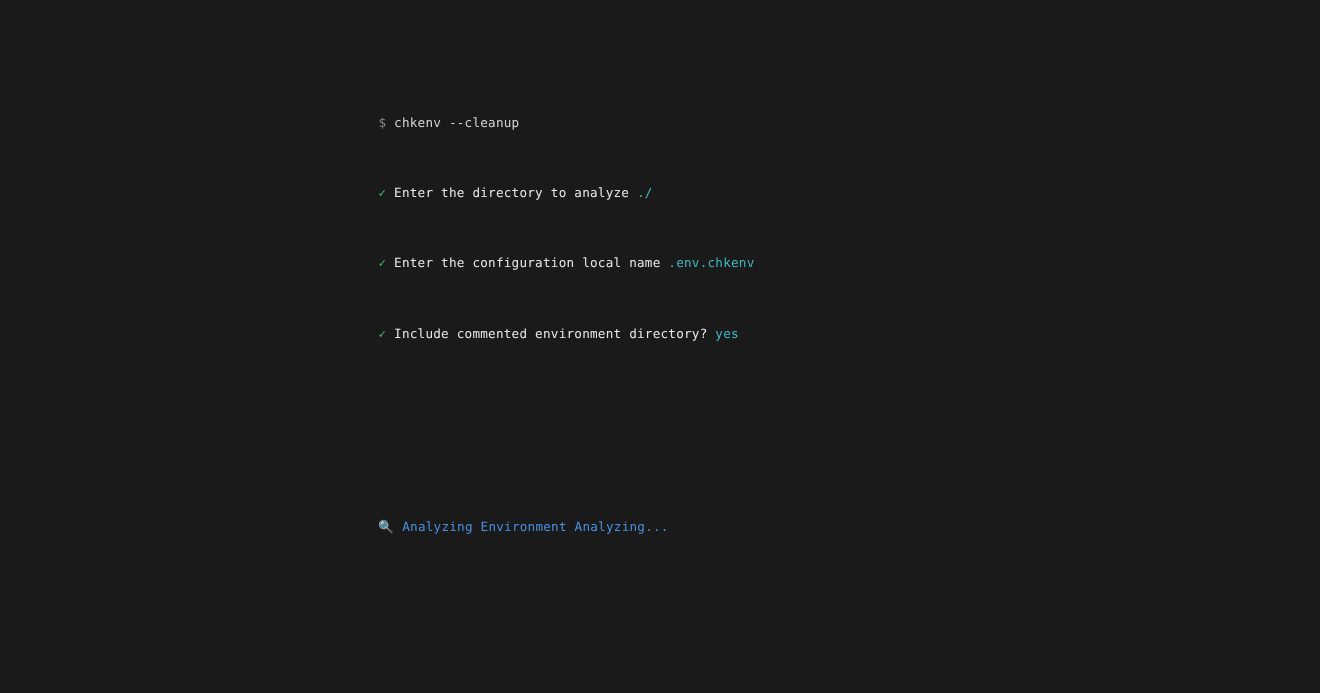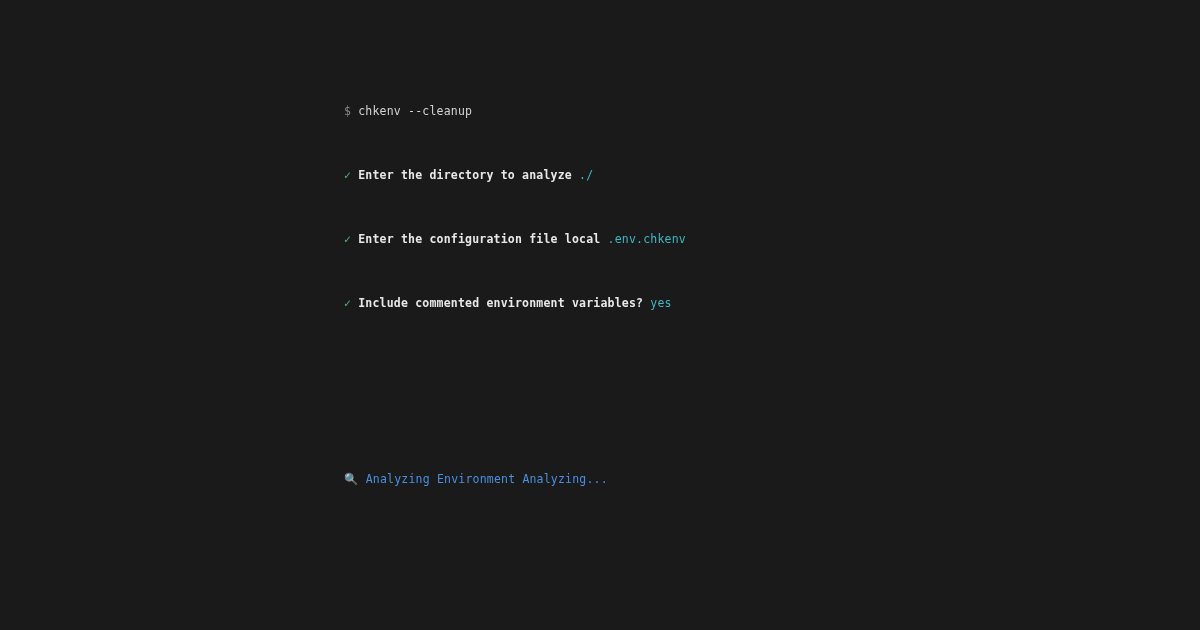--- a/index.html
+++ b/index.html
@@ -30,40 +30,40 @@
     white-space: pre;
   }
   .blank {
     height: 16px;
     display: block;
   }
   
   .c-prompt   { color: #8a8a8a; }
   .c-cmd      { color: #d4d4d4; text-align: center; }
   .c-check    { color: #3ebd6d; font-weight: bold; }
-  .c-question { color: #e8e8e8; font-weight: bold; }
+  .c-question { color: #e8e8e8; font-weight: normal; }
   .c-answer   { color: #3fb7c4; }
   .c-analyze  { color: #4a8fe0; }
   .icon {
     display: inline-block;
   }
   .icon-magnifier { color: #3b82f6; }
 </style>
 </head>
 <body>
 
 <div class="terminal">
 
   <span class="line"><span class="c-prompt">$</span><span class="c-cmd"> </span><span class="c-cmd">chkenv --cleanup</span></span>
 
   <span class="line"><span class="c-check">✓</span><span class="c-question"> </span><span class="c-question">Enter the directory to analyze</span><span class="c-answer"> </span><span class="c-answer">./</span></span>
 
-  <span class="line"><span class="c-check">✓</span><span class="c-question"> </span><span class="c-question">Enter the configuration file local</span><span class="c-answer"> </span><span class="c-answer">.env.chkenv</span></span>
+  <span class="line"><span class="c-check">✓</span><span class="c-question"> </span><span class="c-question">Enter the configuration local name</span><span class="c-answer"> </span><span class="c-answer">.env.chkenv</span></span>
 
-  <span class="line"><span class="c-check">✓</span><span class="c-question"> </span><span class="c-question">Include commented environment variables?</span><span class="c-answer"> </span><span class="c-answer">yes</span></span>
+  <span class="line"><span class="c-check">✓</span><span class="c-question"> </span><span class="c-question">Include commented environment directory?</span><span class="c-answer"> </span><span class="c-answer">yes</span></span>
 
   <span class="blank"></span>
   <span class="blank"></span>
 
   <span class="line"><span class="icon icon-magnifier">🔍</span><span class="c-analyze"> </span><span class="c-analyze">Analyzing Environment Analyzing...</span></span>
 
   <span class="blank"></span>
   <span class="blank"></span>
 
   

